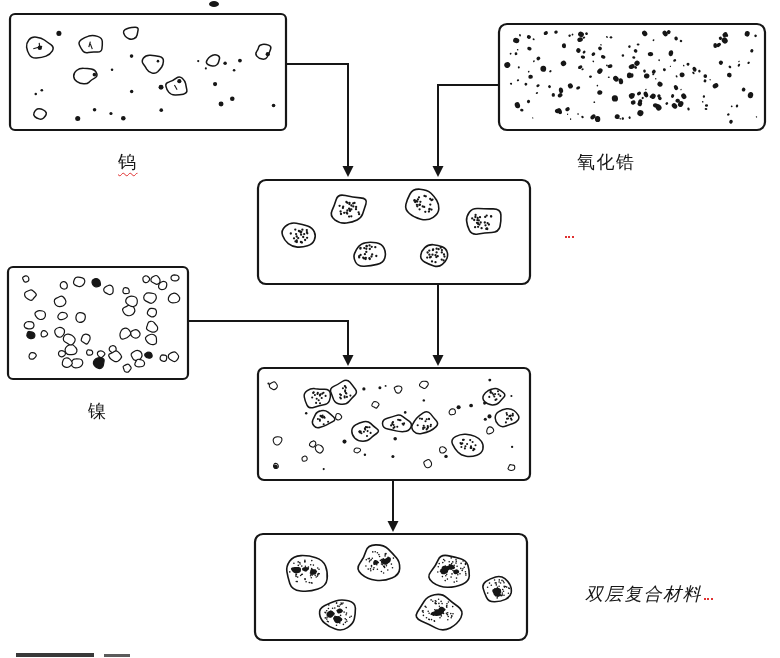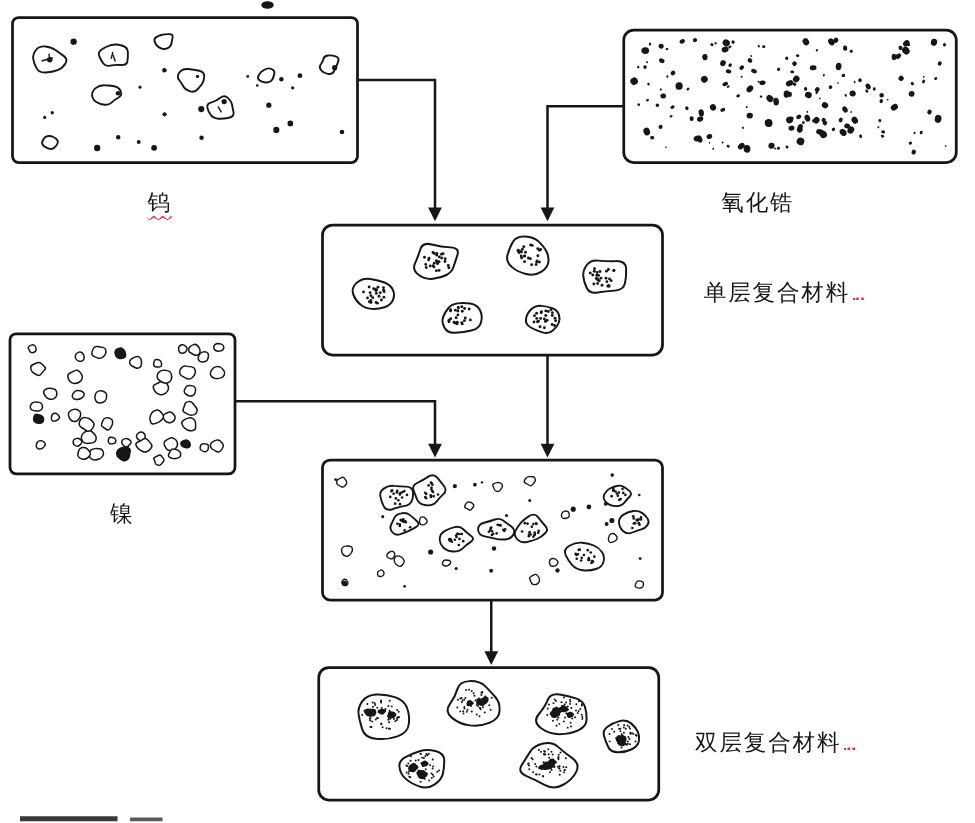--- a/index.html
+++ b/index.html
@@ -997,24 +997,24 @@
 
   <div class="label" style="left:118px;top:150px;">
     <span class="squiggle">钨</span>
   </div>
 
   <div class="label" style="left:577px;top:150px;">
     <span>氧化锆</span>
   </div>
 
   <div class="label" style="left:563px;top:222px;">
-    <span>单层复合材料</span><span class="redtail"></span>
+    <span class="redtail"></span>
   </div>
 
   <div class="label" style="left:88px;top:399px;">
     <span>镍</span>
   </div>
 
-  <div class="label" style="left:556px;top:582px;">
+  <div class="label" style="left:585px;top:582px;font-style:italic;">
     <span>双层复合材料</span><span class="redtail"></span>
   </div>
 
 </div>
 
 </body></html>

